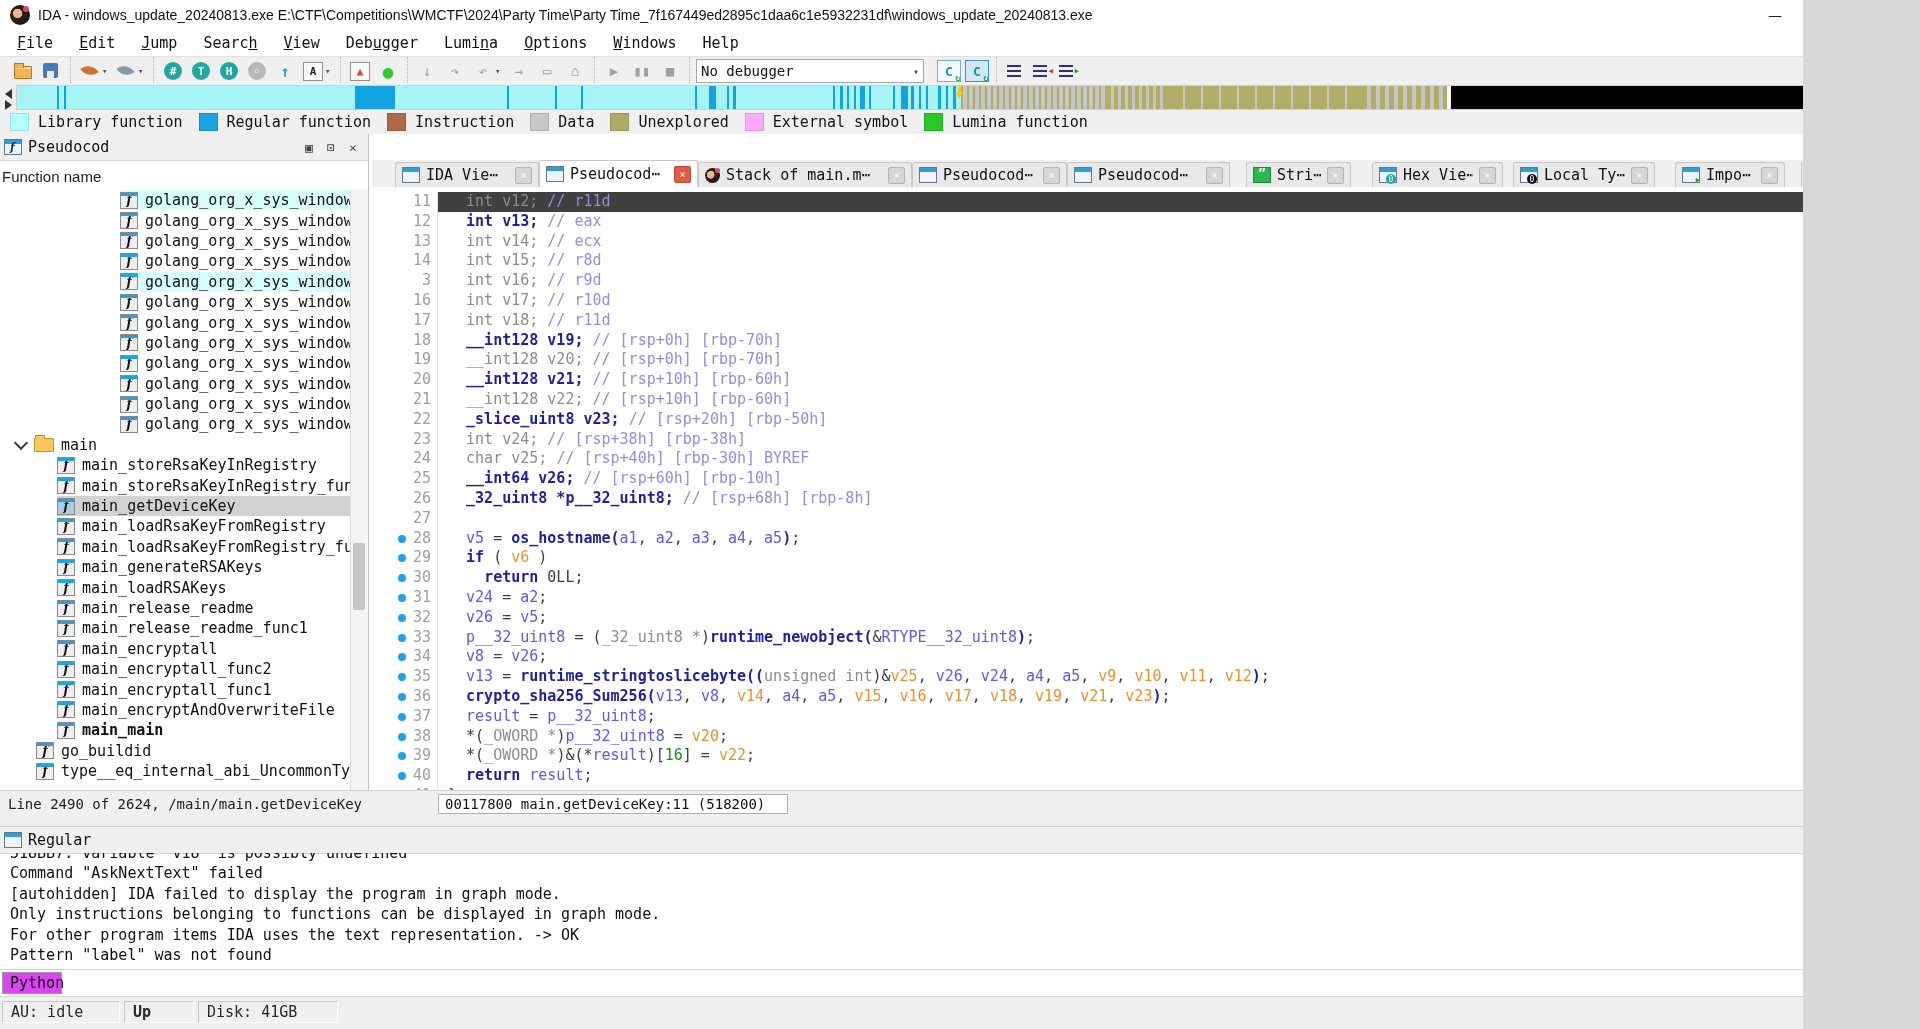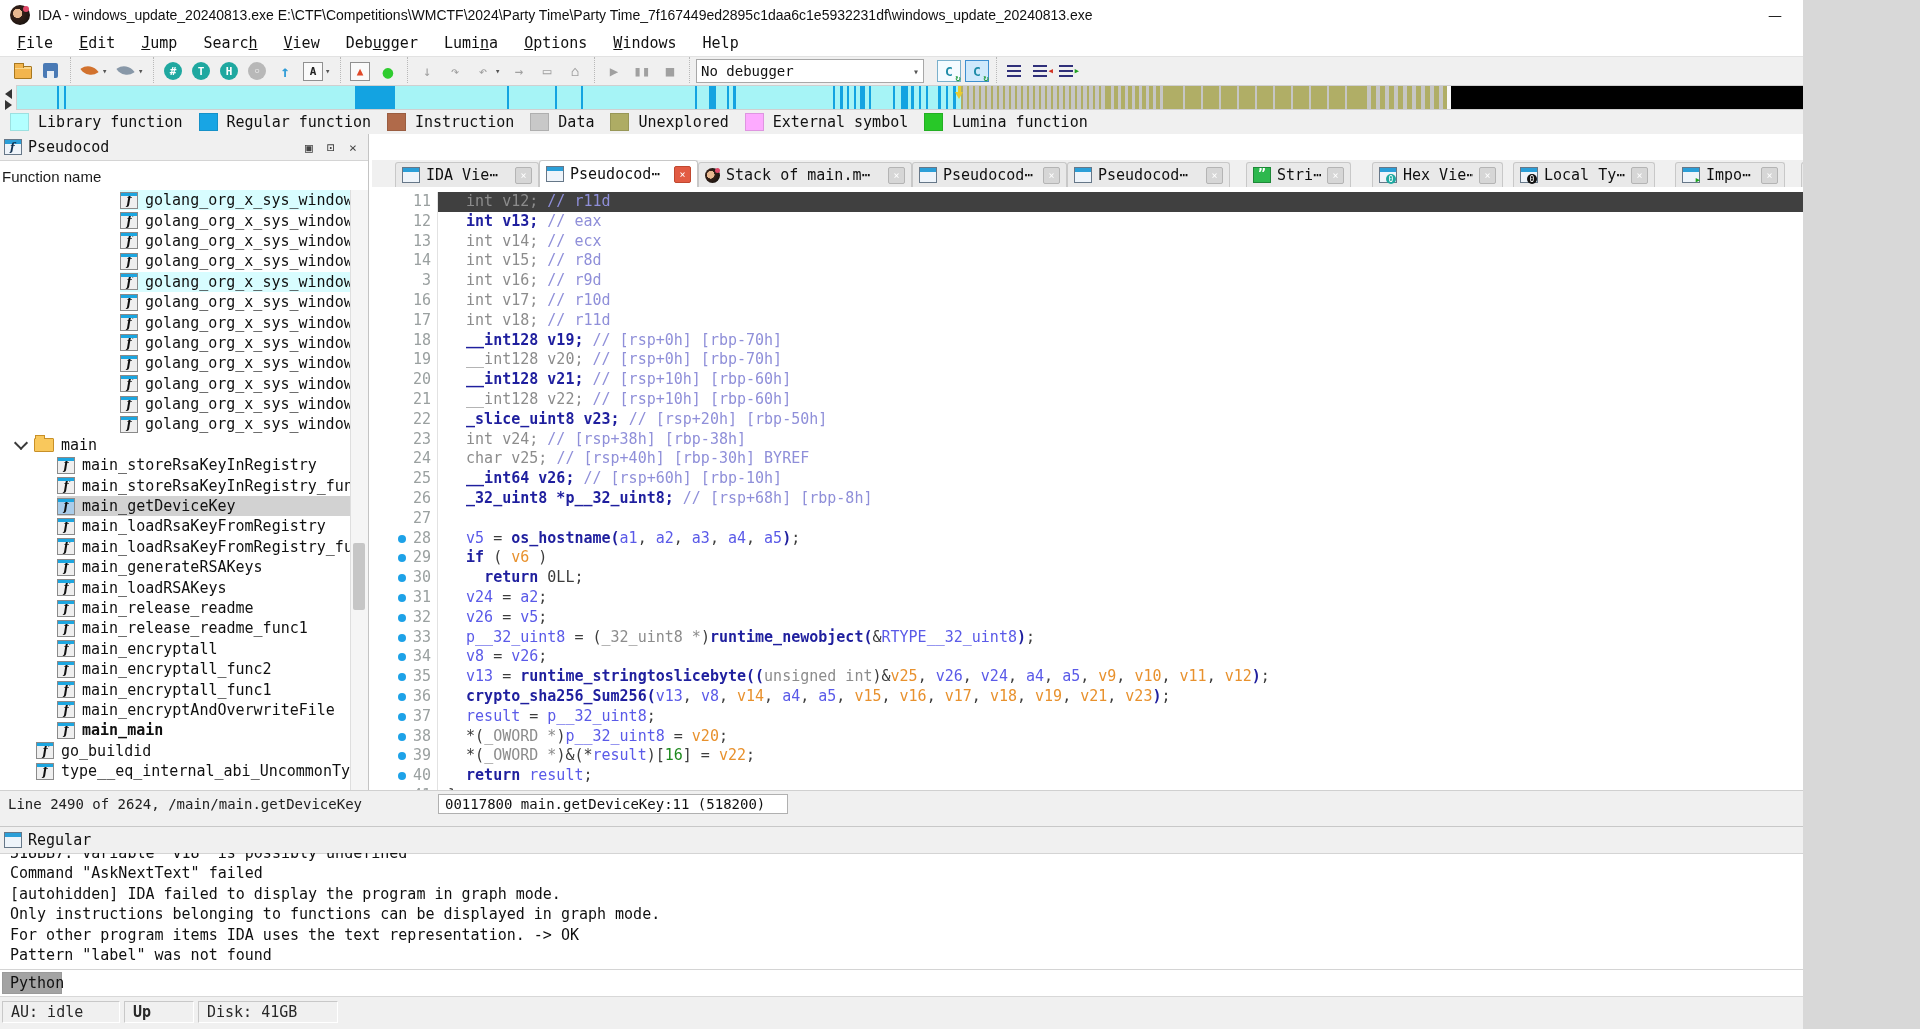--- a/index.html
+++ b/index.html
@@ -163,21 +163,21 @@
      font-size:14px;color:#101010;display:flex;align-items:center;padding-left:6px;box-sizing:border-box;}
 
   
   .hsplit{position:absolute;left:0;top:818px;width:1920px;height:8px;background:#f0f0f0;}
   .outpanel{position:absolute;left:0;top:826px;width:1920px;height:170px;background:#fff;border-top:1px solid #c8c8c8;}
   .outbody{position:absolute;left:0;top:26px;right:17px;height:116px;overflow:hidden;padding-left:10px;}
   .outline{height:20.4px;line-height:20.4px;font-size:15px;color:#101010;white-space:pre;}
   .outline.clip{margin-top:-10px;}
   .outscroll{position:absolute;right:0;top:26px;width:17px;height:116px;background:#f4f4f4;border-left:1px solid #ddd;}
   .pyrow{position:absolute;left:0;top:142px;width:1920px;height:28px;border-top:1px solid #d4d4d4;background:#fff;}
-  .pybox{position:absolute;left:2px;top:2px;width:60px;height:22px;border:1px solid #9a9a9a;background:#a3a3a3;
+  .pybox{position:absolute;left:2px;top:2px;width:60px;height:22px;border:1px solid #9a9a9a;background:#d946ef;
      display:flex;align-items:center;padding-left:7px;font-size:15px;color:#101010;box-sizing:border-box;}
   .pyinput{position:absolute;left:64px;top:2px;right:2px;height:22px;background:#fff;}
 
   
   .bottombar{position:absolute;left:0;top:996px;width:1920px;height:33px;background:#f0f0f0;border-top:1px solid #d8d8d8;}
   .bcell{position:absolute;top:4px;height:22px;display:flex;align-items:center;padding:0 8px;font-size:15px;color:#282828;
      border:1px solid;border-color:#c8c8c8 #ffffff #ffffff #c8c8c8;box-sizing:border-box;}
 </style>
 </head>
 <body>

